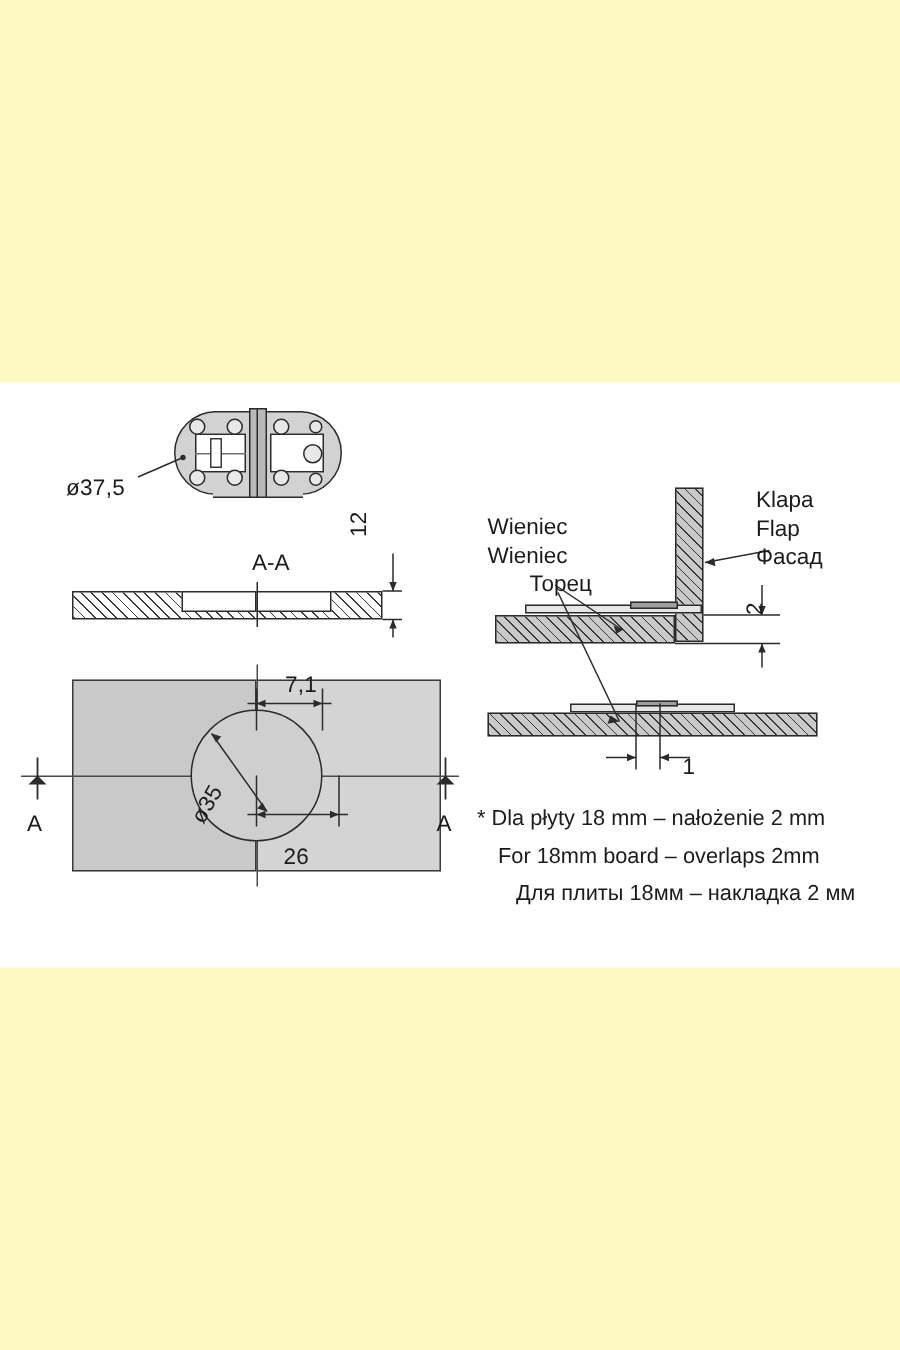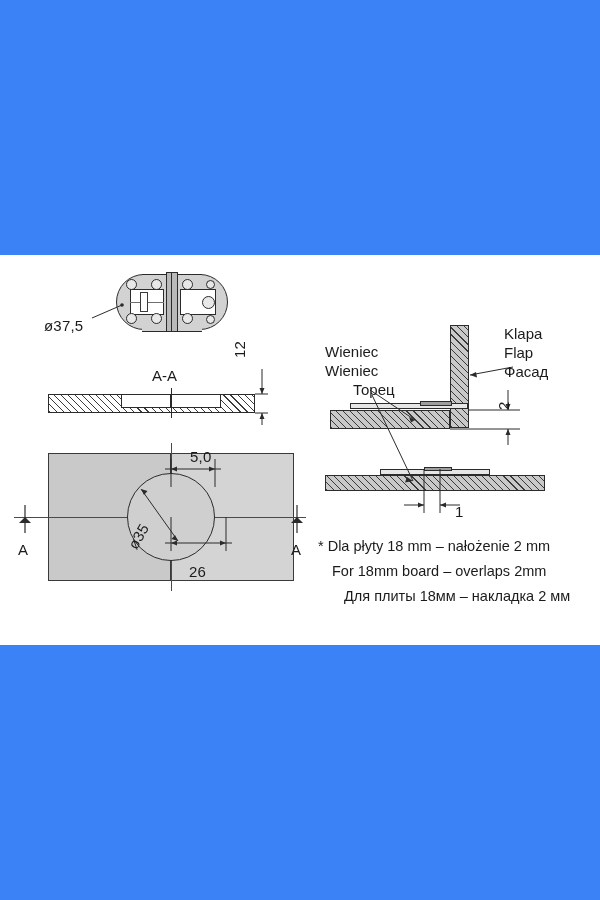--- a/index.html
+++ b/index.html
@@ -13,21 +13,21 @@
     font-family: "Liberation Sans", sans-serif;
     position: relative;
     overflow: hidden;
   }
   #stage {
     position: absolute;
     left: 0;
     top: 0;
     width: 600px;
     height: 900px;
-    background: #3b82f6;
+    background: #fef9c3;
   }
   
   #panel {
     position: absolute;
     left: 0;
     top: 255px;
     width: 600px;
     height: 390px;
     background: #ffffff;
   }
@@ -123,21 +123,21 @@
       <div class="circ" style="left:206px; top:60px; width:9px; height:9px; background:#e8e8e8; border:1px solid #2b2b2b;"></div>
 
       <svg class="overlay">
         <line x1="92" y1="63" x2="122" y2="50" stroke="#2b2b2b" stroke-width="1"></line>
         <circle cx="122" cy="50" r="1.8" fill="#2b2b2b"></circle>
       </svg>
       <div class="lbl lbl-dim" style="left:44px; top:62px;">ø37,5</div>
     </div>
 
     <div>
-      <div class="lbl lbl-cap" style="left:152px; top:112px;">A-A</div>
+      <div class="lbl lbl-cap" style="left:168px; top:112px;">A-A</div>
 
       <div class="hatch" style="left:48px; top:139px; width:207px; height:19px;"></div>
 
       <div class="solidbox" style="left:121px; top:139px; width:50px; height:14px; background:#ffffff;"></div>
       <div class="solidbox" style="left:171px; top:139px; width:50px; height:14px; background:#ffffff;"></div>
       <div class="ln-v" style="left:171px; top:133px; height:30px;"></div>
 
       <svg class="overlay">
         <line x1="255" y1="139" x2="268" y2="139" stroke="#2b2b2b" stroke-width="1"></line>
         <line x1="255" y1="158" x2="268" y2="158" stroke="#2b2b2b" stroke-width="1"></line>
@@ -159,21 +159,21 @@
 
       <div class="circ" style="left:127px; top:218px; width:88px; height:88px; background:#cfcfcf; border:1.3px solid #2b2b2b;"></div>
 
       <svg class="overlay">
         <line x1="171" y1="204" x2="171" y2="232" stroke="#2b2b2b" stroke-width="1"></line>
         <line x1="215" y1="204" x2="215" y2="232" stroke="#2b2b2b" stroke-width="1"></line>
         <line x1="165" y1="214" x2="221" y2="214" stroke="#2b2b2b" stroke-width="1"></line>
         <polygon points="171,214 177,211.5 177,216.5" fill="#2b2b2b"></polygon>
         <polygon points="215,214 209,211.5 209,216.5" fill="#2b2b2b"></polygon>
       </svg>
-      <div class="lbl lbl-dim" style="left:190px; top:193px;">5,0</div>
+      <div class="lbl lbl-dim" style="left:190px; top:193px;">7,1</div>
 
       <div class="lbl lbl-dim" style="left:139px; top:280px; transform:rotate(-60deg); transform-origin:left bottom;">ø35</div>
       <svg class="overlay">
         <line x1="141" y1="234" x2="178" y2="286" stroke="#2b2b2b" stroke-width="1"></line>
         <polygon points="141,234 144,240 147.5,236" fill="#2b2b2b"></polygon>
         <polygon points="178,286 175,280 171.5,284" fill="#2b2b2b"></polygon>
       </svg>
 
       <svg class="overlay">
         <line x1="171" y1="262" x2="171" y2="296" stroke="#2b2b2b" stroke-width="1"></line>

